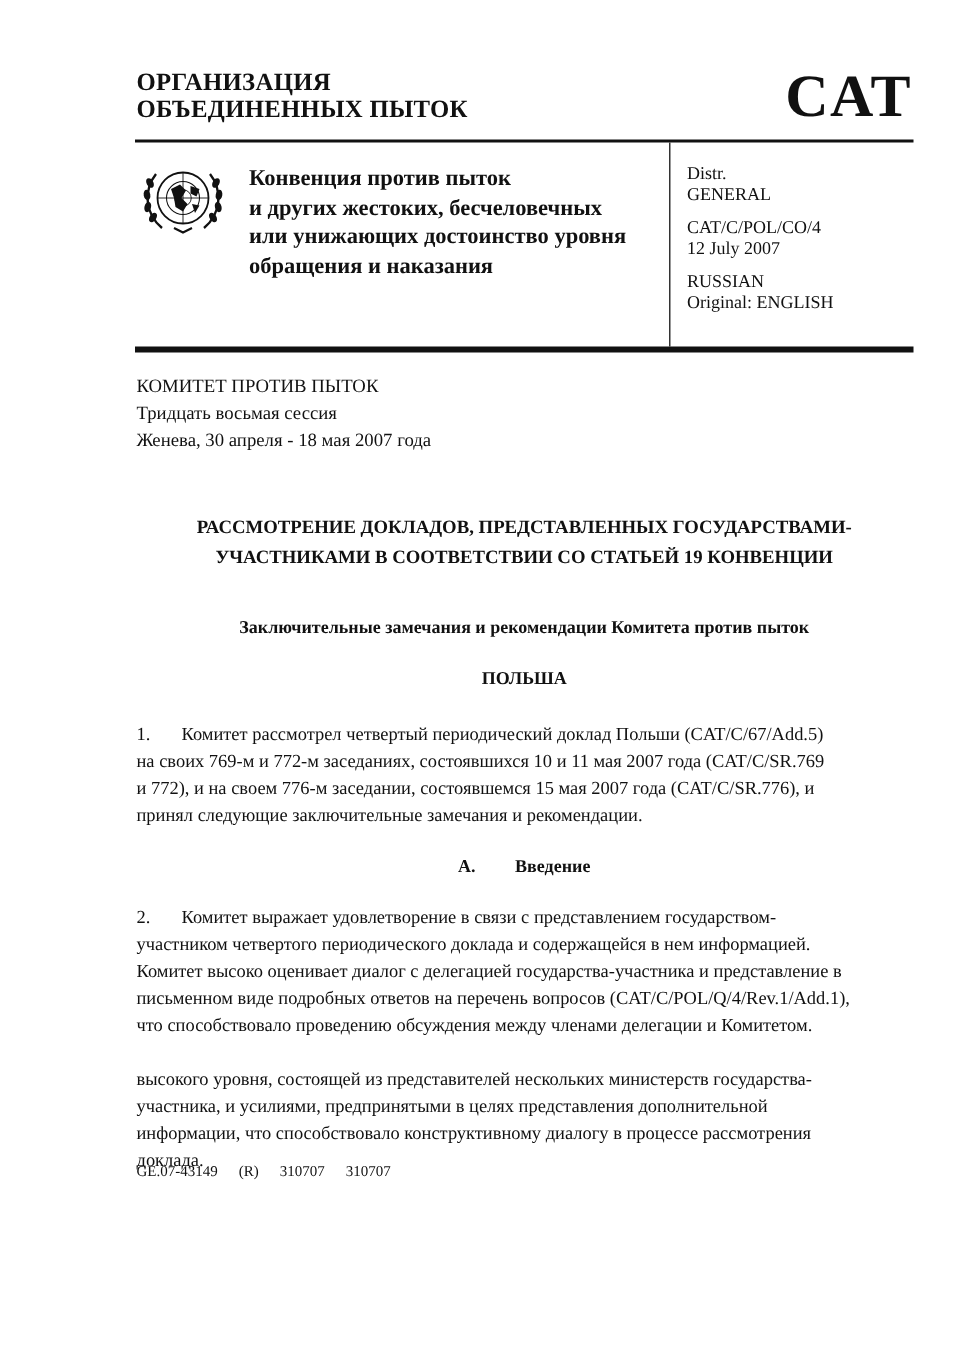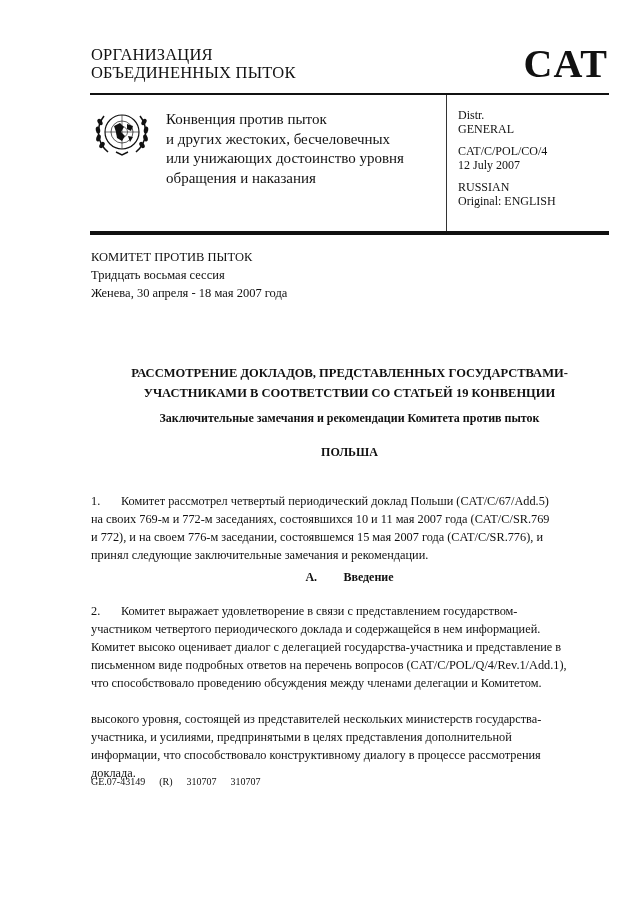--- a/index.html
+++ b/index.html
@@ -1,37 +1,37 @@
 <!DOCTYPE html>
 <html><head>
 <meta charset="utf-8">
 <style>
   html, body { margin: 0; padding: 0; background: #ffffff; }
   body { width: 640px; height: 905px; position: relative; overflow: hidden;
          font-family: "Liberation Serif", "DejaVu Serif", serif; color: #111; }
   .abs { position: absolute; }
-  .org { left: 91px; top: 46px; font-weight: normal; font-size: 16.5px; line-height: 18px; letter-spacing: 0.2px; }
+  .org { left: 91px; top: 46px; font-weight: bold; font-size: 16.5px; line-height: 18px; letter-spacing: 0.2px; }
   .cat { right: 32px; top: 42px; font-weight: bold; font-size: 40px; line-height: 44px; letter-spacing: 1px; text-align: center; }
   .rule-thin { left: 90px; width: 519px; top: 93px; height: 2px; background: #111; }
   .rule-thick { left: 90px; width: 519px; top: 231px; height: 4px; background: #111; }
   .vrule { left: 446px; top: 95px; width: 1px; height: 136px; background: #333; }
   .logo { left: 94px; top: 108px; width: 56px; height: 50px; }
-  .conv { left: 166px; top: 110px; font-weight: normal; font-size: 15px; line-height: 19.5px; }
+  .conv { left: 166px; top: 110px; font-weight: bold; font-size: 15px; line-height: 19.5px; }
   .meta { left: 458px; top: 109px; font-size: 12px; line-height: 13.5px; }
   .meta .gap { height: 9px; }
   .committee { left: 91px; top: 248px; font-size: 12.5px; line-height: 18px; }
   .center { left: 90px; width: 519px; text-align: center; font-weight: bold; }
-  .h1 { top: 364px; font-size: 12.5px; line-height: 19.5px; }
+  .h1 { top: 342px; font-size: 12.5px; line-height: 19.5px; }
   .h2 { top: 410px; font-size: 12px; line-height: 16px; }
   .h3 { top: 444px; font-size: 12px; line-height: 16px; }
   .h4 { top: 569px; font-size: 12px; line-height: 16px; }
   .h4 .num { display: inline-block; width: 38px; text-align: left; }
   .para { left: 91px; width: 520px; font-size: 12.3px; line-height: 18px; }
   .para .lead { display: inline-block; width: 30px; }
-  .p1 { top: 492px; }
+  .p1 { top: 480px; }
   .p2 { top: 602px; }
   .p3 { top: 710px; }
   .footer { left: 91px; top: 774px; font-size: 10px; line-height: 16px; word-spacing: 2px; }
   .footer span { margin-right: 14px; }
 </style>
 </head>
 <body>
 
 <div class="abs org">
   <div>ОРГАНИЗАЦИЯ</div>

